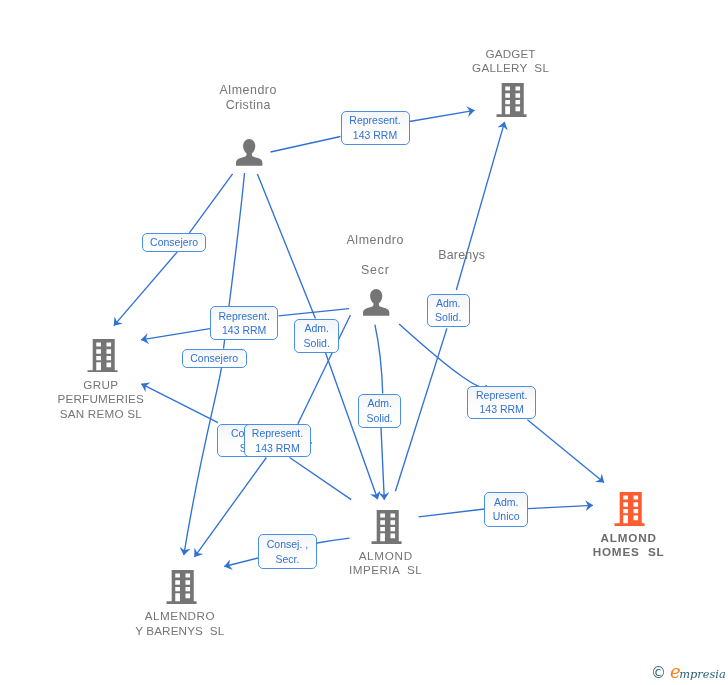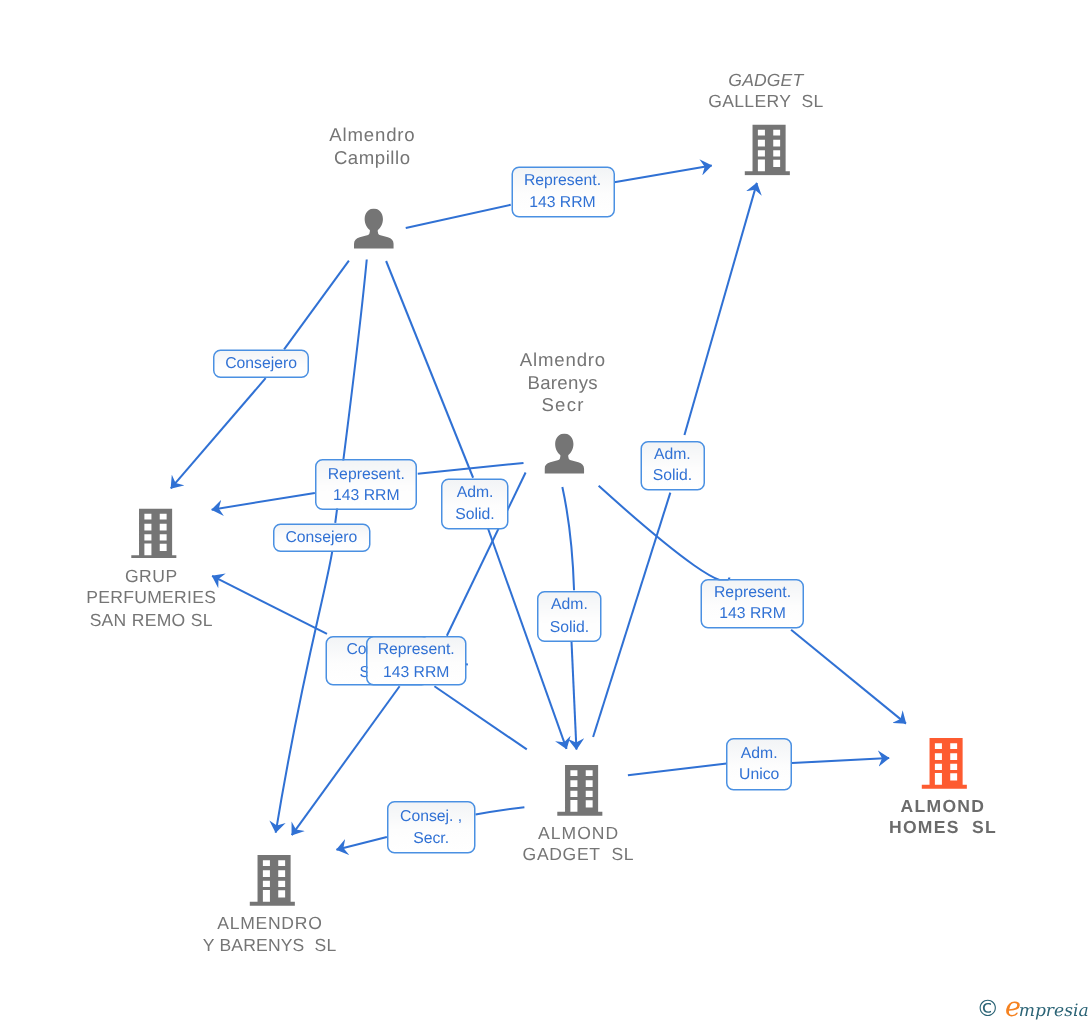--- a/index.html
+++ b/index.html
@@ -67,45 +67,45 @@
   <path class="edge" d="M350.4,315 L297.9,423.8"></path>
   <path class="edge" d="M0,0"></path>
   <path class="edge" d="M311.9,443 L286,440"></path>
   <path class="edge" d="M218,422.6 L141.4,383.9" marker-end="url(#ah)"></path>
 </svg>
 <div class="node" style="left:236.3px;top:139.2px;width:26.4px;height:26.7px;">
       <svg class="ico" viewBox="0 0 32 32.4" width="26.4" height="26.7">
         <path fill="#757575" d="M16 0 C11.9 0 8.6 3.6 8.6 8.5 C8.6 12.4 10.5 15.6 12.5 17.2 C12.9 17.6 12.9 18.0 12.8 18.6 L12.5 20.0 C12.3 20.8 11.7 21.3 10.6 21.6 L4.6 23.3 C1.6 24.3 0 26.0 0 28.6 V32.4 H32 V28.6 C32 26.0 30.4 24.3 27.4 23.3 L21.4 21.6 C20.3 21.3 19.7 20.8 19.5 20.0 L19.2 18.6 C19.1 18.0 19.1 17.6 19.5 17.2 C21.5 15.6 23.4 12.4 23.4 8.5 C23.4 3.6 20.1 0 16 0 Z"></path>
       </svg>
     </div>
-<div class="nodelabel" style="left:138.0px;top:83.0px;"><div style="letter-spacing:0.55px;margin-right:-0.55px;">Almendro</div><div style="letter-spacing:0.37px;margin-right:-0.37px;">Campillo</div></div>
+<div class="nodelabel" style="left:138.0px;top:83.0px;"><div style="letter-spacing:0.55px;margin-right:-0.55px;">Almendro</div><div style="letter-spacing:0.37px;margin-right:-0.37px;">Cristina</div></div>
 <div class="node" style="left:496.4px;top:83.2px;width:31.1px;height:33.9px;">
       <svg class="ico" viewBox="0 0 32 36.1" width="31.1" height="33.9">
         <path fill="#757575" fill-rule="evenodd" d="M5.5 0 H29.0 V33.2 H32 V36.1 H0 V33.2 H5.5 ZM9.3 3.8 H14.3 V7.9 H9.3 ZM20.2 3.8 H25.1 V7.9 H20.2 ZM9.3 10.9 H14.3 V15.6 H9.3 ZM20.2 10.9 H25.1 V15.6 H20.2 ZM9.3 18.2 H14.3 V22.7 H9.3 ZM20.2 18.2 H25.1 V22.7 H20.2 ZM9.3 24.8 H14.3 V33.2 H9.3 ZM20.2 25.1 H25.1 V30.1 H20.2 Z"></path>
       </svg>
     </div>
-<div class="nodelabel caps" style="left:400.5px;top:46.5px;"><div style="letter-spacing:0.10px;margin-right:-0.10px;font-style:italic;">GADGET</div><div style="letter-spacing:0.25px;margin-right:-0.25px;">GALLERY  SL</div></div>
+<div class="nodelabel caps" style="left:400.5px;top:46.5px;"><div style="letter-spacing:0.10px;margin-right:-0.10px;">GADGET</div><div style="letter-spacing:0.25px;margin-right:-0.25px;">GALLERY  SL</div></div>
 <div class="node" style="left:363.3px;top:289.1px;width:26.4px;height:26.7px;">
       <svg class="ico" viewBox="0 0 32 32.4" width="26.4" height="26.7">
         <path fill="#757575" d="M16 0 C11.9 0 8.6 3.6 8.6 8.5 C8.6 12.4 10.5 15.6 12.5 17.2 C12.9 17.6 12.9 18.0 12.8 18.6 L12.5 20.0 C12.3 20.8 11.7 21.3 10.6 21.6 L4.6 23.3 C1.6 24.3 0 26.0 0 28.6 V32.4 H32 V28.6 C32 26.0 30.4 24.3 27.4 23.3 L21.4 21.6 C20.3 21.3 19.7 20.8 19.5 20.0 L19.2 18.6 C19.1 18.0 19.1 17.6 19.5 17.2 C21.5 15.6 23.4 12.4 23.4 8.5 C23.4 3.6 20.1 0 16 0 Z"></path>
       </svg>
     </div>
-<div class="nodelabel" style="left:265.0px;top:233.0px;"><div style="letter-spacing:0.55px;margin-right:-0.55px;">Almendro</div><div style="letter-spacing:0.22px;margin-right:-0.22px;">Barenys</div><div style="letter-spacing:0.85px;margin-right:-0.85px;">Secr</div></div>
+<div class="nodelabel" style="left:265.0px;top:233.0px;"><div style="letter-spacing:0.55px;margin-right:-0.55px;">Almendro</div><div style="letter-spacing:0.22px;margin-right:-0.22px;text-align:right;">Barenys</div><div style="letter-spacing:0.85px;margin-right:-0.85px;">Secr</div></div>
 <div class="node" style="left:86.7px;top:338.6px;width:31.1px;height:33.9px;">
       <svg class="ico" viewBox="0 0 32 36.1" width="31.1" height="33.9">
         <path fill="#757575" fill-rule="evenodd" d="M5.5 0 H29.0 V33.2 H32 V36.1 H0 V33.2 H5.5 ZM9.3 3.8 H14.3 V7.9 H9.3 ZM20.2 3.8 H25.1 V7.9 H20.2 ZM9.3 10.9 H14.3 V15.6 H9.3 ZM20.2 10.9 H25.1 V15.6 H20.2 ZM9.3 18.2 H14.3 V22.7 H9.3 ZM20.2 18.2 H25.1 V22.7 H20.2 ZM9.3 24.8 H14.3 V33.2 H9.3 ZM20.2 25.1 H25.1 V30.1 H20.2 Z"></path>
       </svg>
     </div>
 <div class="nodelabel caps" style="left:-9.3px;top:377.5px;"><div style="letter-spacing:0.35px;margin-right:-0.35px;">GRUP</div><div style="letter-spacing:0.20px;margin-right:-0.20px;">PERFUMERIES</div><div style="letter-spacing:0.20px;margin-right:-0.20px;">SAN REMO SL</div></div>
 <div class="node" style="left:371.4px;top:510.1px;width:31.1px;height:33.9px;">
       <svg class="ico" viewBox="0 0 32 36.1" width="31.1" height="33.9">
         <path fill="#757575" fill-rule="evenodd" d="M5.5 0 H29.0 V33.2 H32 V36.1 H0 V33.2 H5.5 ZM9.3 3.8 H14.3 V7.9 H9.3 ZM20.2 3.8 H25.1 V7.9 H20.2 ZM9.3 10.9 H14.3 V15.6 H9.3 ZM20.2 10.9 H25.1 V15.6 H20.2 ZM9.3 18.2 H14.3 V22.7 H9.3 ZM20.2 18.2 H25.1 V22.7 H20.2 ZM9.3 24.8 H14.3 V33.2 H9.3 ZM20.2 25.1 H25.1 V30.1 H20.2 Z"></path>
       </svg>
     </div>
-<div class="nodelabel caps" style="left:275.4px;top:548.7px;"><div style="letter-spacing:0.70px;margin-right:-0.70px;">ALMOND</div><div style="letter-spacing:0.45px;margin-right:-0.45px;">GADGET  SL</div></div>
+<div class="nodelabel caps" style="left:275.4px;top:548.7px;"><div style="letter-spacing:0.70px;margin-right:-0.70px;">ALMOND</div><div style="letter-spacing:0.45px;margin-right:-0.45px;">IMPERIA  SL</div></div>
 <div class="node" style="left:614.2px;top:492.1px;width:31.1px;height:33.9px;">
       <svg class="ico" viewBox="0 0 32 36.1" width="31.1" height="33.9">
         <path fill="#fd5b30" fill-rule="evenodd" d="M5.5 0 H29.0 V33.2 H32 V36.1 H0 V33.2 H5.5 ZM9.3 3.8 H14.3 V7.9 H9.3 ZM20.2 3.8 H25.1 V7.9 H20.2 ZM9.3 10.9 H14.3 V15.6 H9.3 ZM20.2 10.9 H25.1 V15.6 H20.2 ZM9.3 18.2 H14.3 V22.7 H9.3 ZM20.2 18.2 H25.1 V22.7 H20.2 ZM9.3 24.8 H14.3 V33.2 H9.3 ZM20.2 25.1 H25.1 V30.1 H20.2 Z"></path>
       </svg>
     </div>
 <div class="nodelabel caps bold" style="left:518.2px;top:530.5px;"><div style="letter-spacing:0.85px;margin-right:-0.85px;">ALMOND</div><div style="letter-spacing:0.85px;margin-right:-0.85px;">HOMES  SL</div></div>
 <div class="node" style="left:165.6px;top:570.0px;width:31.1px;height:33.9px;">
       <svg class="ico" viewBox="0 0 32 36.1" width="31.1" height="33.9">
         <path fill="#757575" fill-rule="evenodd" d="M5.5 0 H29.0 V33.2 H32 V36.1 H0 V33.2 H5.5 ZM9.3 3.8 H14.3 V7.9 H9.3 ZM20.2 3.8 H25.1 V7.9 H20.2 ZM9.3 10.9 H14.3 V15.6 H9.3 ZM20.2 10.9 H25.1 V15.6 H20.2 ZM9.3 18.2 H14.3 V22.7 H9.3 ZM20.2 18.2 H25.1 V22.7 H20.2 ZM9.3 24.8 H14.3 V33.2 H9.3 ZM20.2 25.1 H25.1 V30.1 H20.2 Z"></path>
       </svg>

